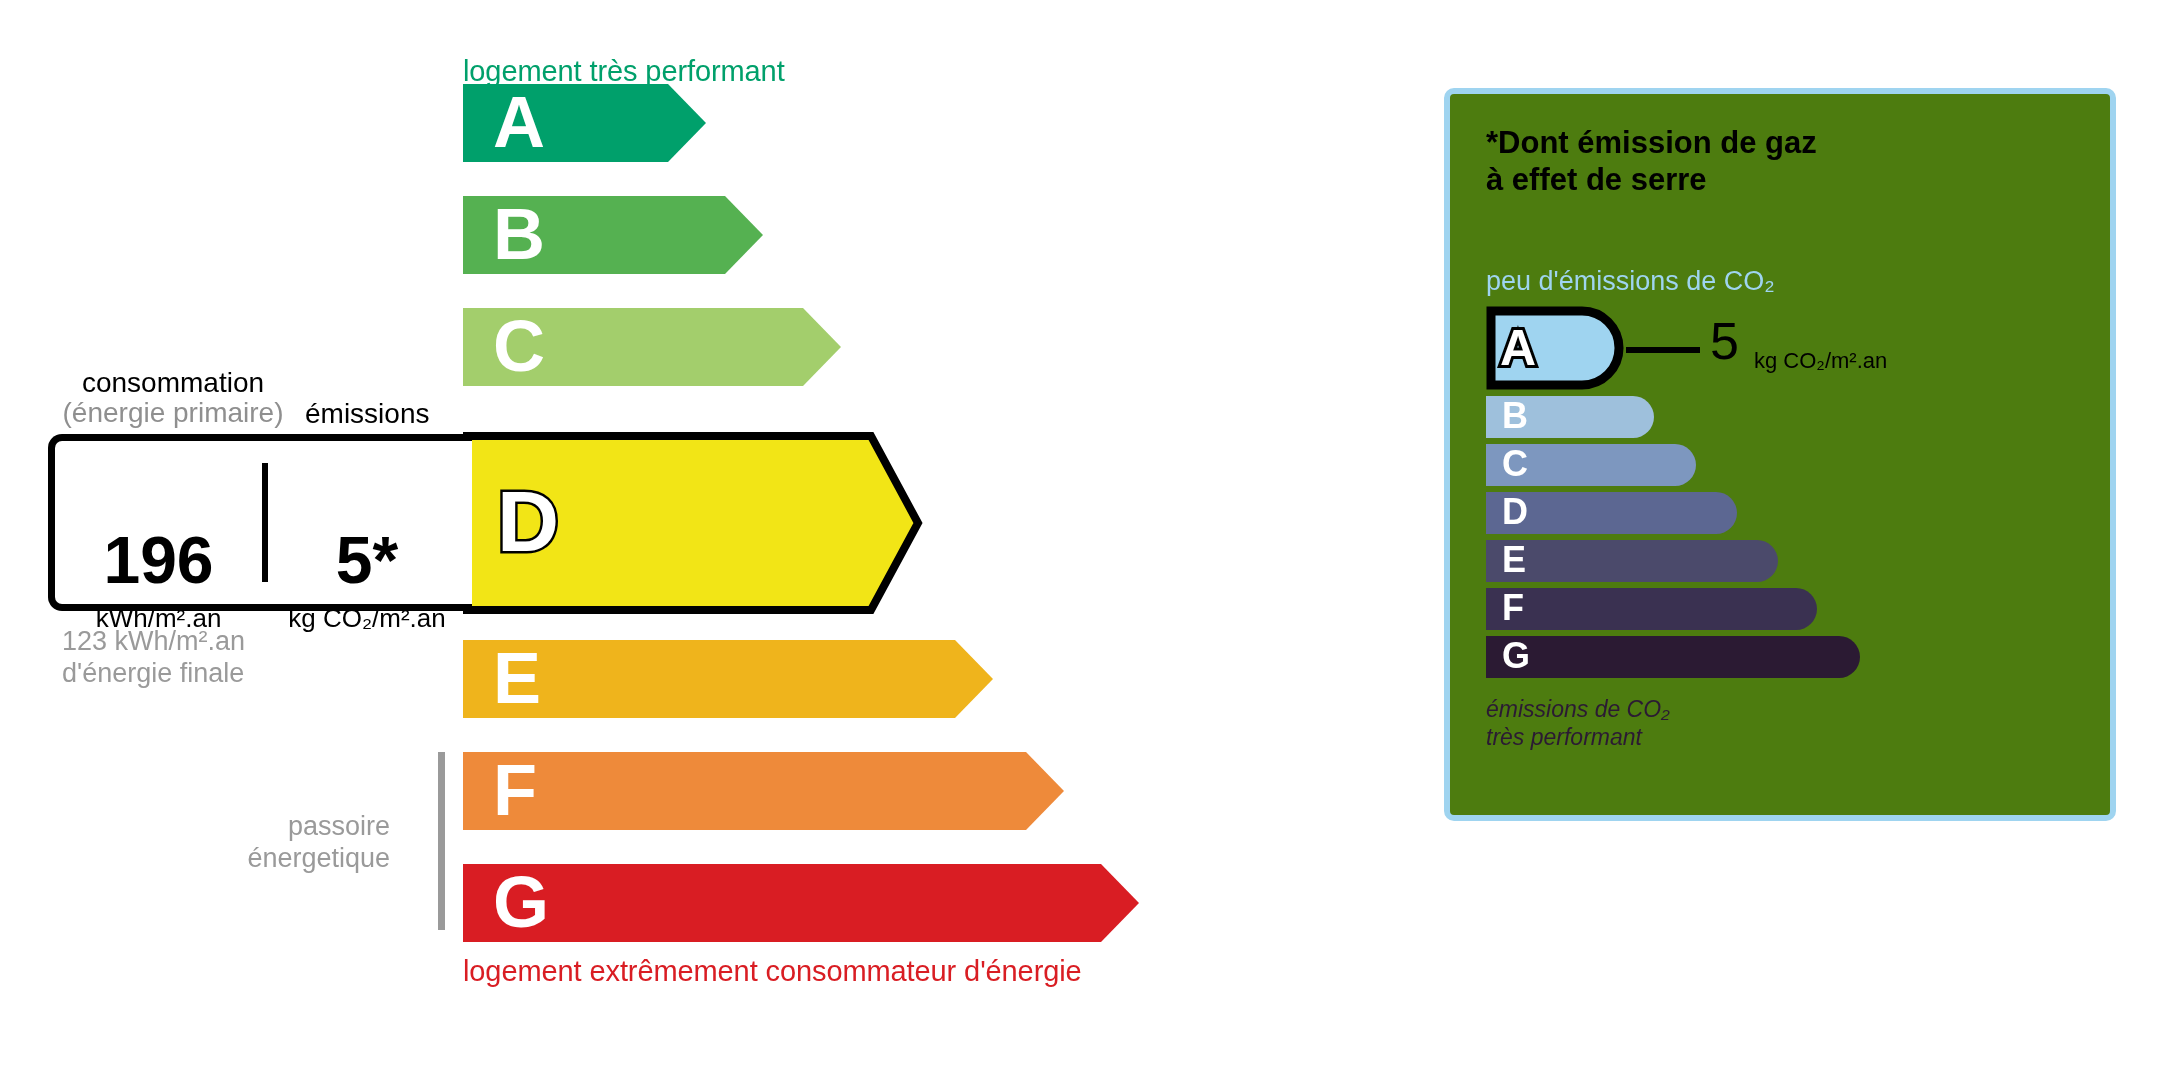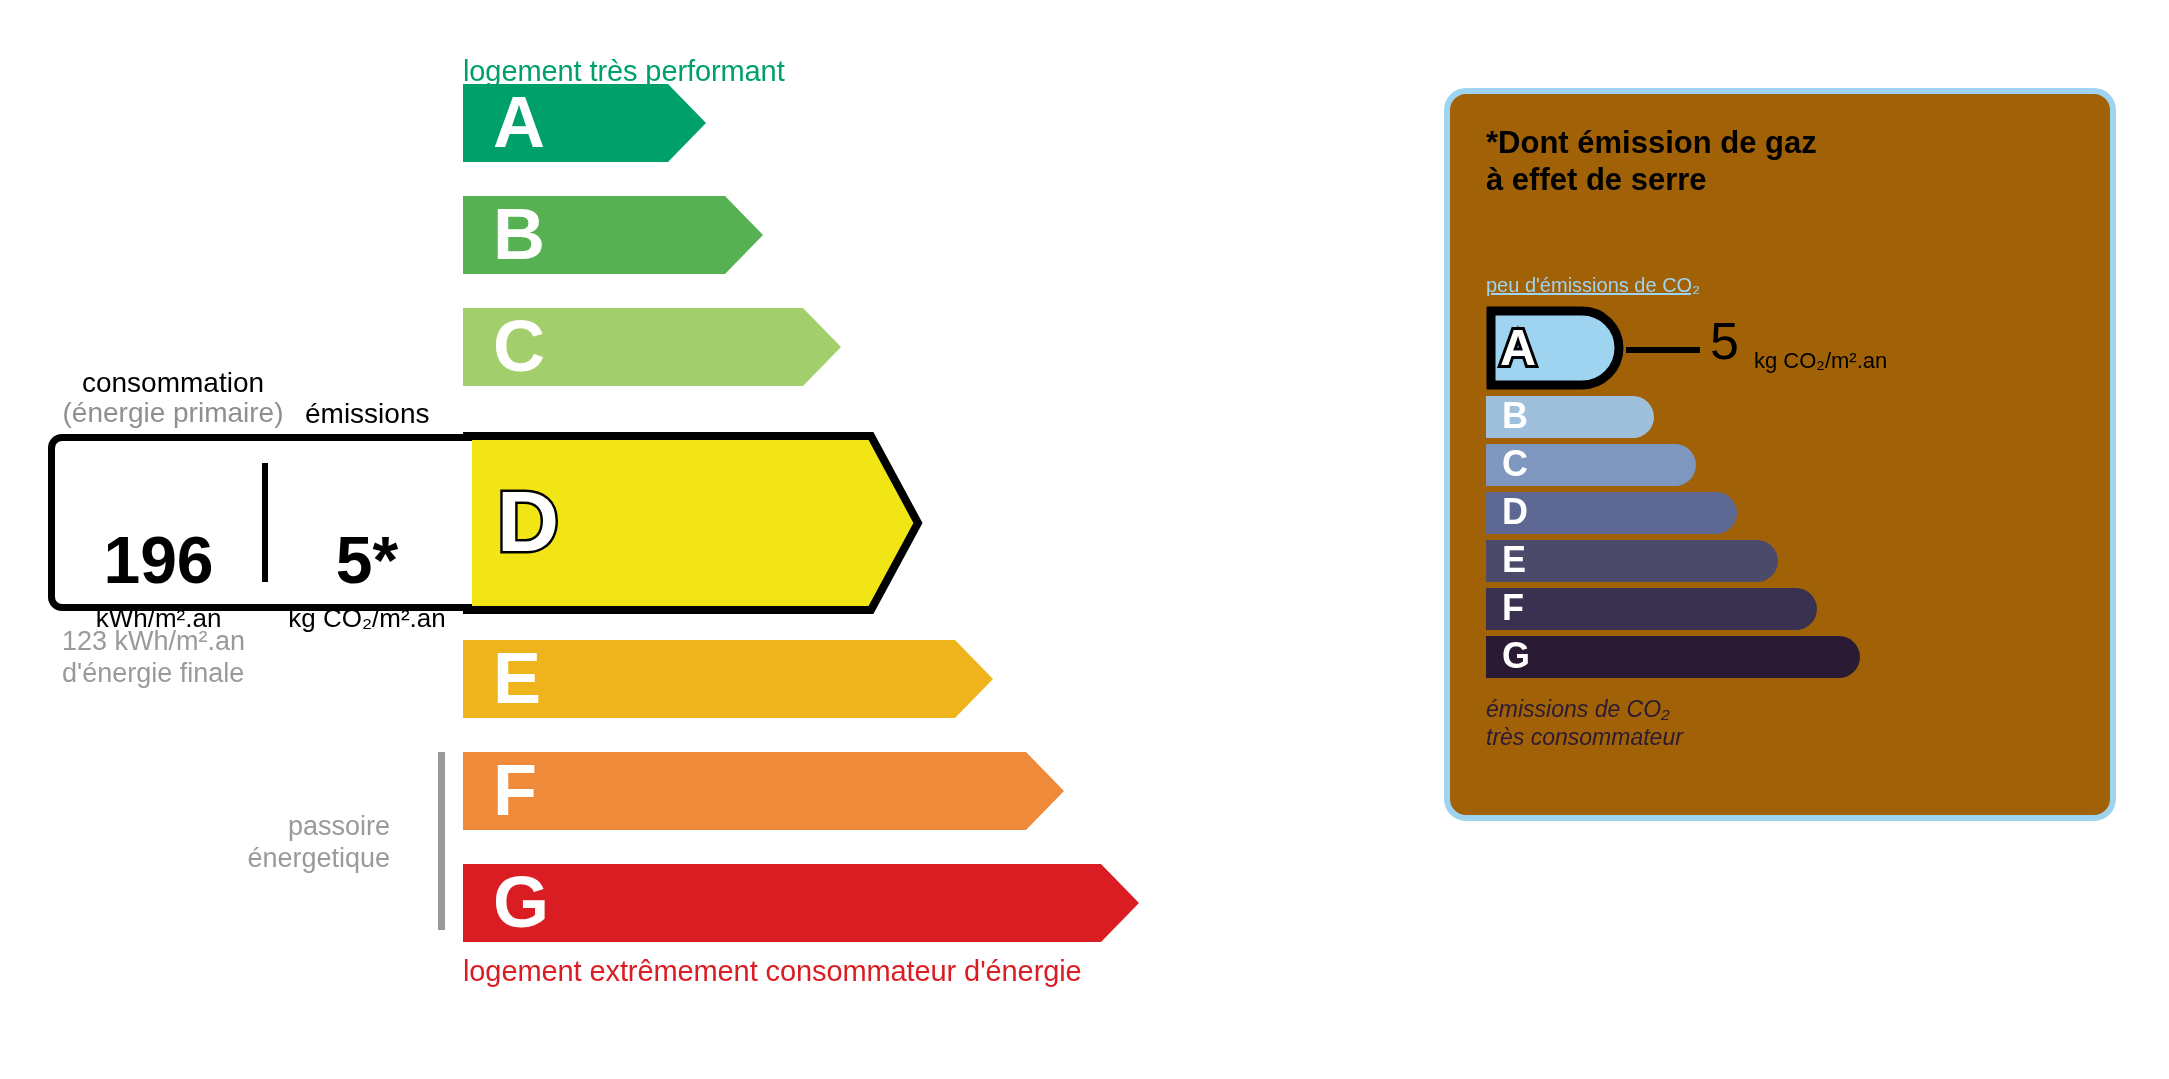--- a/index.html
+++ b/index.html
@@ -168,42 +168,41 @@
   }
 
   
   #co2-panel {
     position: absolute;
     left: 1444px;
     top: 88px;
     width: 672px;
     height: 733px;
     border: 6px solid #9fd4f0;
-    border-radius: 22px;
-    background: #a16207;
+    border-radius: 10px;
+    background: #4d7c0f;
     box-sizing: border-box;
   }
   .co2-title {
     position: absolute;
     left: 36px;
     top: 31px;
     font-size: 31px;
     font-weight: bold;
     color: #000;
     line-height: 1.18;
     white-space: nowrap;
   }
   .co2-top-label {
     position: absolute;
     left: 36px;
-    top: 180px;
-    font-size: 20px;
+    top: 172px;
+    font-size: 27px;
     color: #9fd4f0;
     white-space: nowrap;
-    text-decoration: underline;
   }
   .co2-bottom-label {
     position: absolute;
     left: 36px;
     top: 602px;
     font-size: 23px;
     color: #2b1a33;
     line-height: 1.2;
     white-space: nowrap;
     font-style: italic;
@@ -406,15 +405,15 @@
     <div class="co2-row" style="top:330px">
       <svg width="376" height="42" viewBox="0 0 376 42">
         <path d="M0,0 H353 A21,21 0 0 1 353,42 H0 Z" fill="#2b1a33"></path>
       </svg>
       <span class="cl">G</span>
     </div>
   </div>
 
   <div class="co2-bottom-label">
     <div>émissions de CO₂</div>
-    <div>très consommateur</div>
+    <div>très performant</div>
   </div>
 </div>
 
 </body></html>

